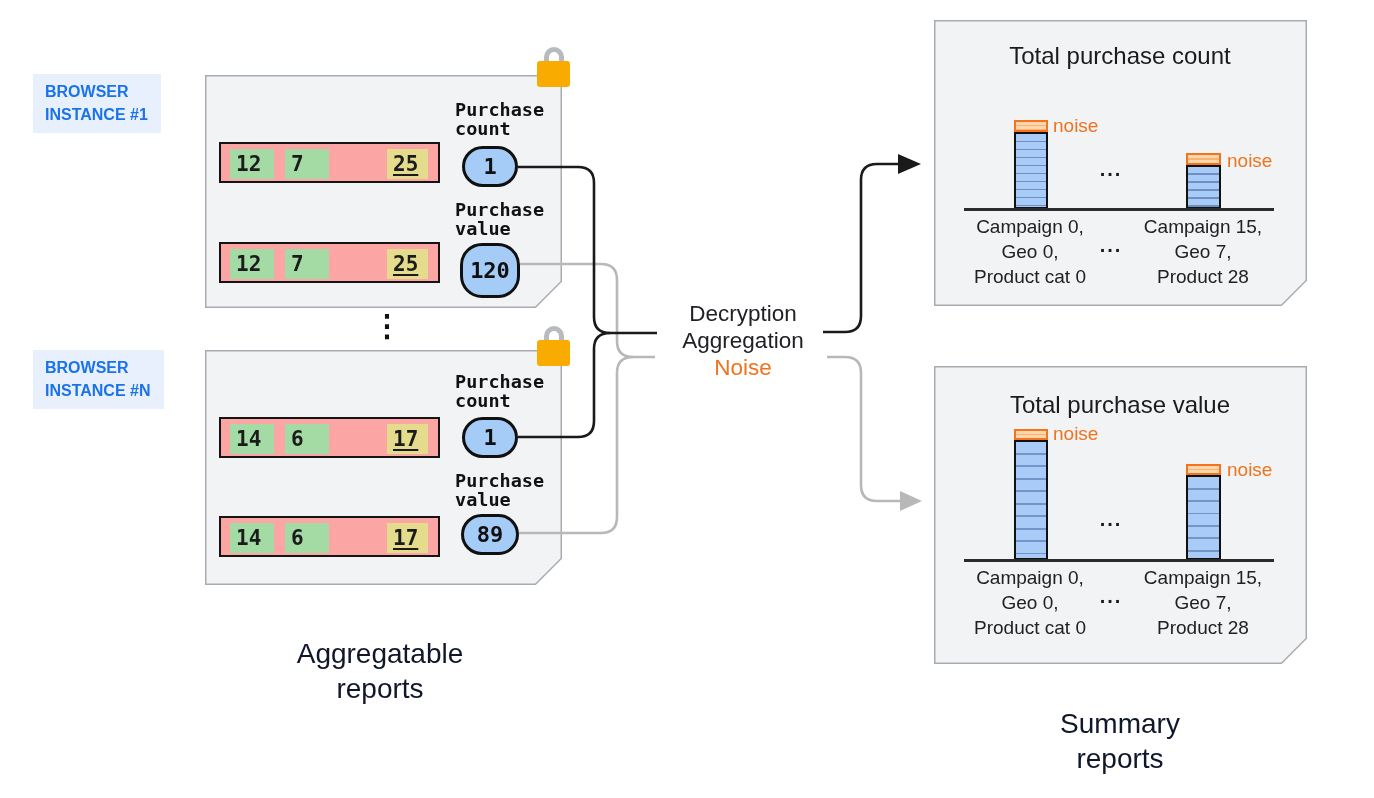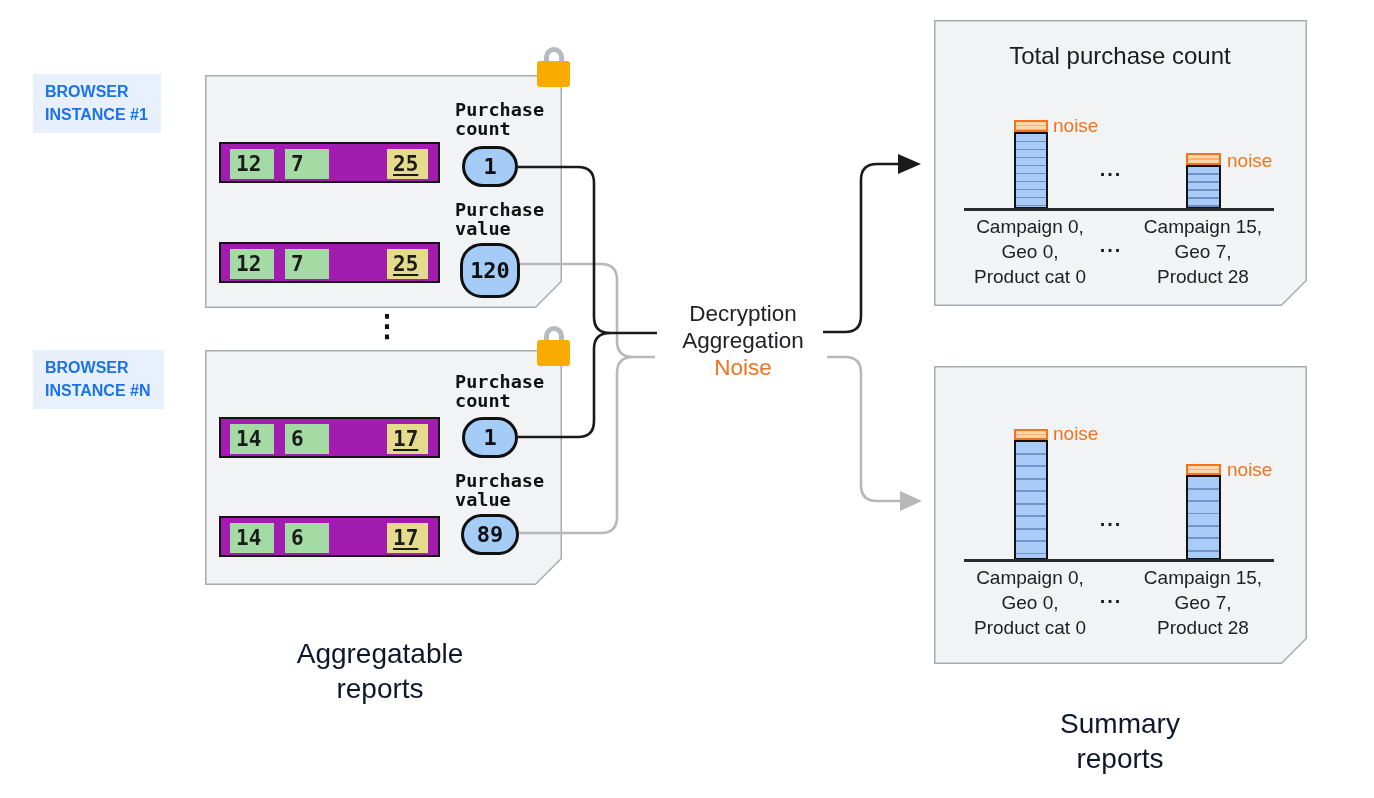--- a/index.html
+++ b/index.html
@@ -10,21 +10,21 @@
   .abs{position:absolute;}
   svg.layer{position:absolute;left:0;top:0;z-index:1;}
 
   
   .bi-label{
     background:#e8f0fe;color:#1a73e8;font-weight:bold;font-size:16px;
     line-height:23px;padding:6px 13px 7px 12px;white-space:pre-line;z-index:2;
   }
 
   
-  .hrow{background:#a21caf;border:2.5px solid #141414;box-sizing:border-box;z-index:2;}
+  .hrow{background:#fca5a5;border:2.5px solid #141414;box-sizing:border-box;z-index:2;}
   .cell{
     position:absolute;height:30px;box-sizing:border-box;display:flex;align-items:center;
     padding-left:6px;font-family:"DejaVu Sans Mono",monospace;font-weight:bold;
     font-size:21px;color:#1b1b1b;
   }
   .cell.green{background:#a4dba4;width:44px;}
   .cell.yellow{background:#e5db8c;width:41px;text-align:right;}
   .cell.yellow span{text-decoration:underline;text-decoration-thickness:2px;text-underline-offset:3px;}
 
   
@@ -201,20 +201,21 @@
   <div class="abs dots" style="left:1094px;top:158px;">...</div>
   <div class="abs axis" style="left:964px;top:208px;width:310px;"></div>
   <div class="abs xlabel" style="left:955px;top:214px;">Campaign 0,
 Geo 0,
 Product cat 0</div>
   <div class="abs dots" style="left:1094px;top:234px;">...</div>
   <div class="abs xlabel" style="left:1128px;top:214px;">Campaign 15,
 Geo 7,
 Product 28</div>
 
+  <div class="abs chart-title" style="left:960px;top:391px;width:320px;">Total purchase value</div>
 
   <div class="abs bar-stack" style="left:1014px;bottom:238px;width:34px;">
     <div class="noise-cap" style="height: 11px;"></div>
     <div class="bar coarse" style="height: 120px;"></div>
   </div>
   <div class="abs bar-stack" style="left:1186px;bottom:238px;width:35px;">
     <div class="noise-cap" style="height: 11px;"></div>
     <div class="bar coarse" style="height: 85px;"></div>
   </div>
   <div class="abs noise-lbl" style="left:1053px;top:423px;">noise</div>

